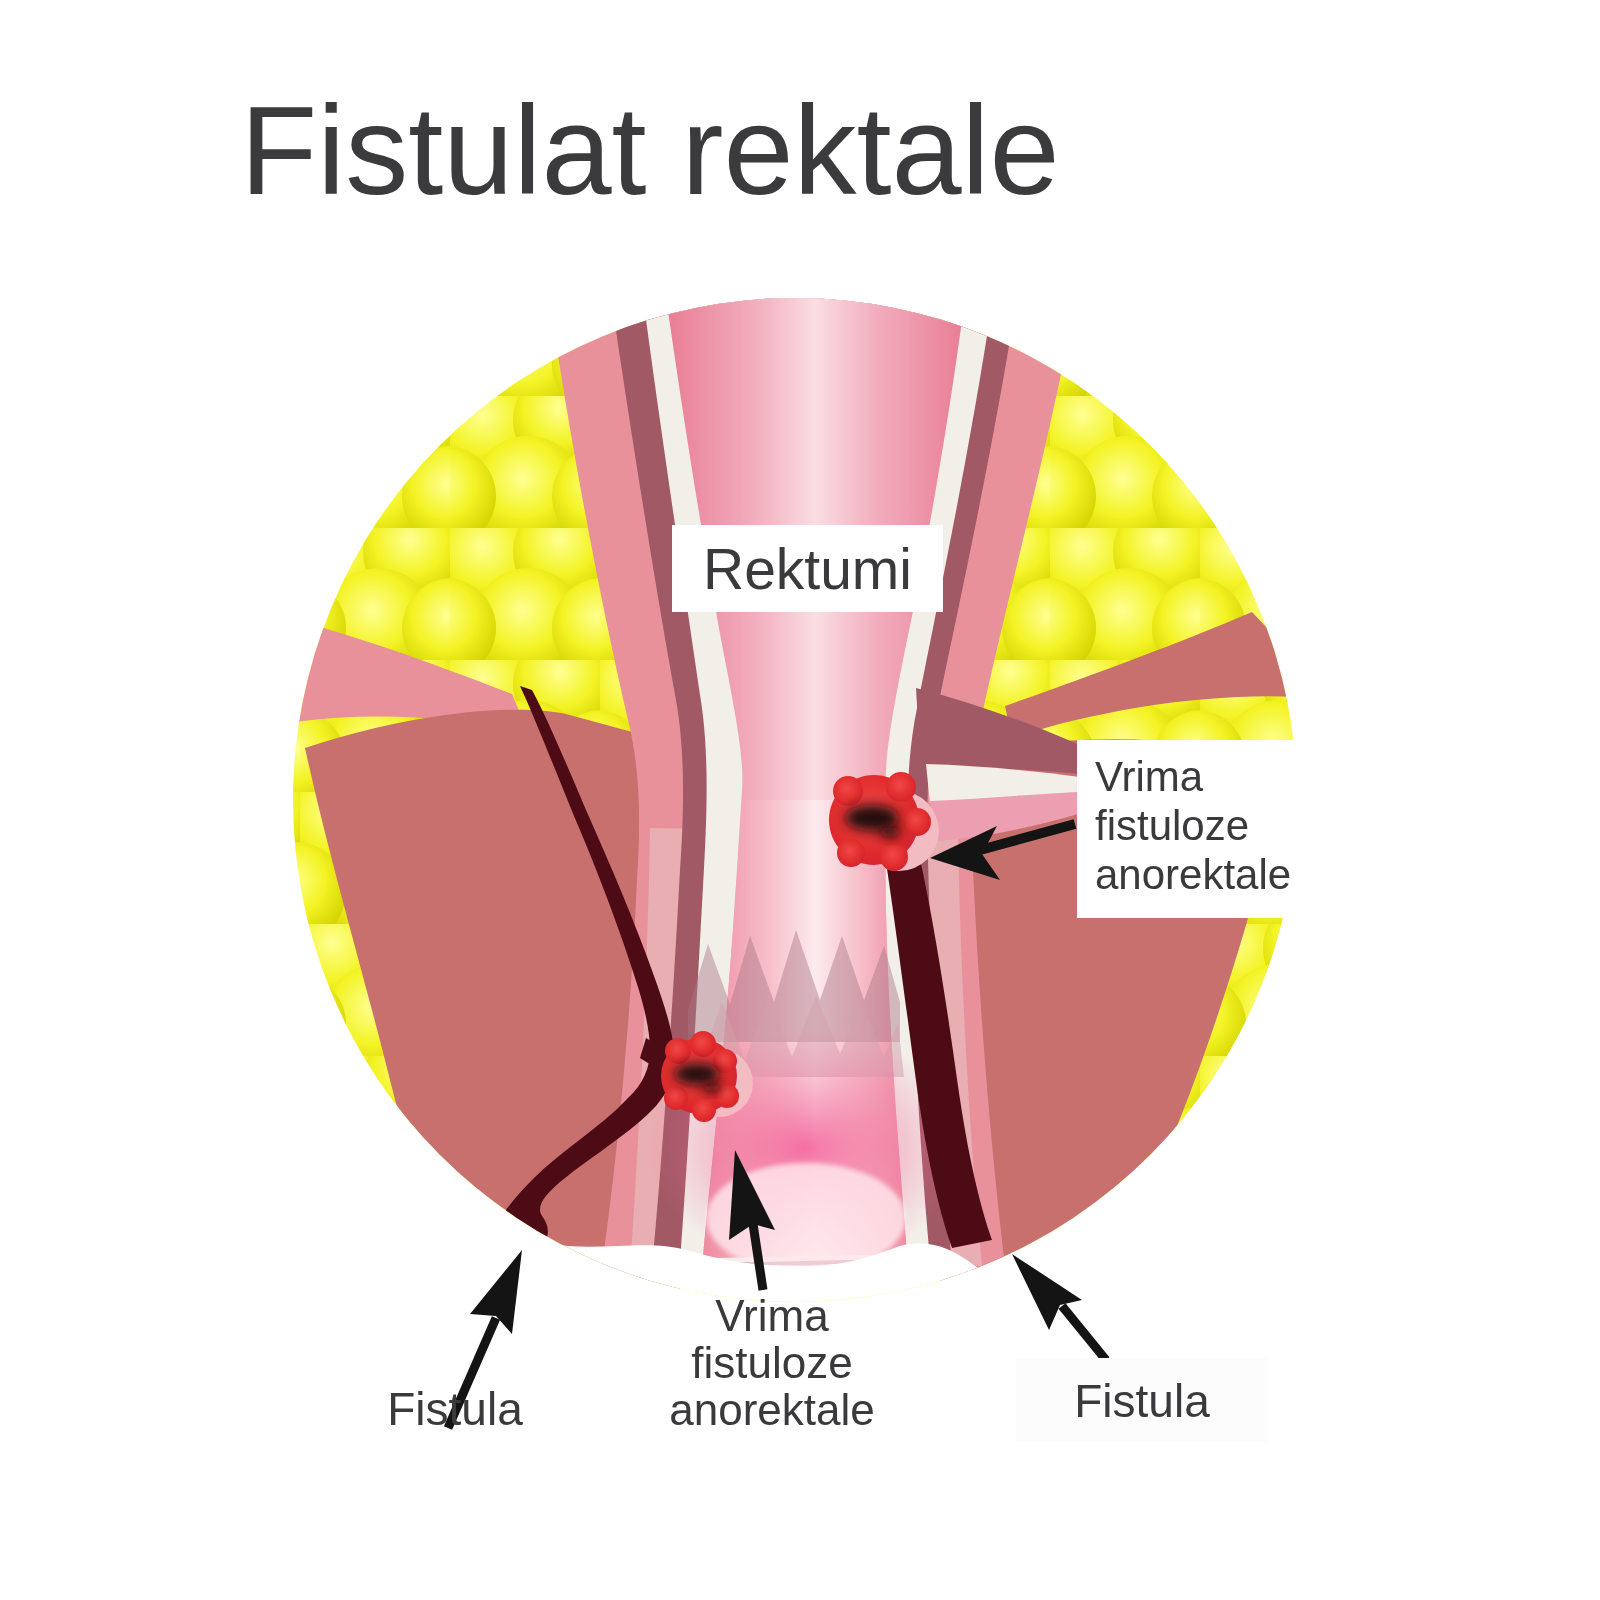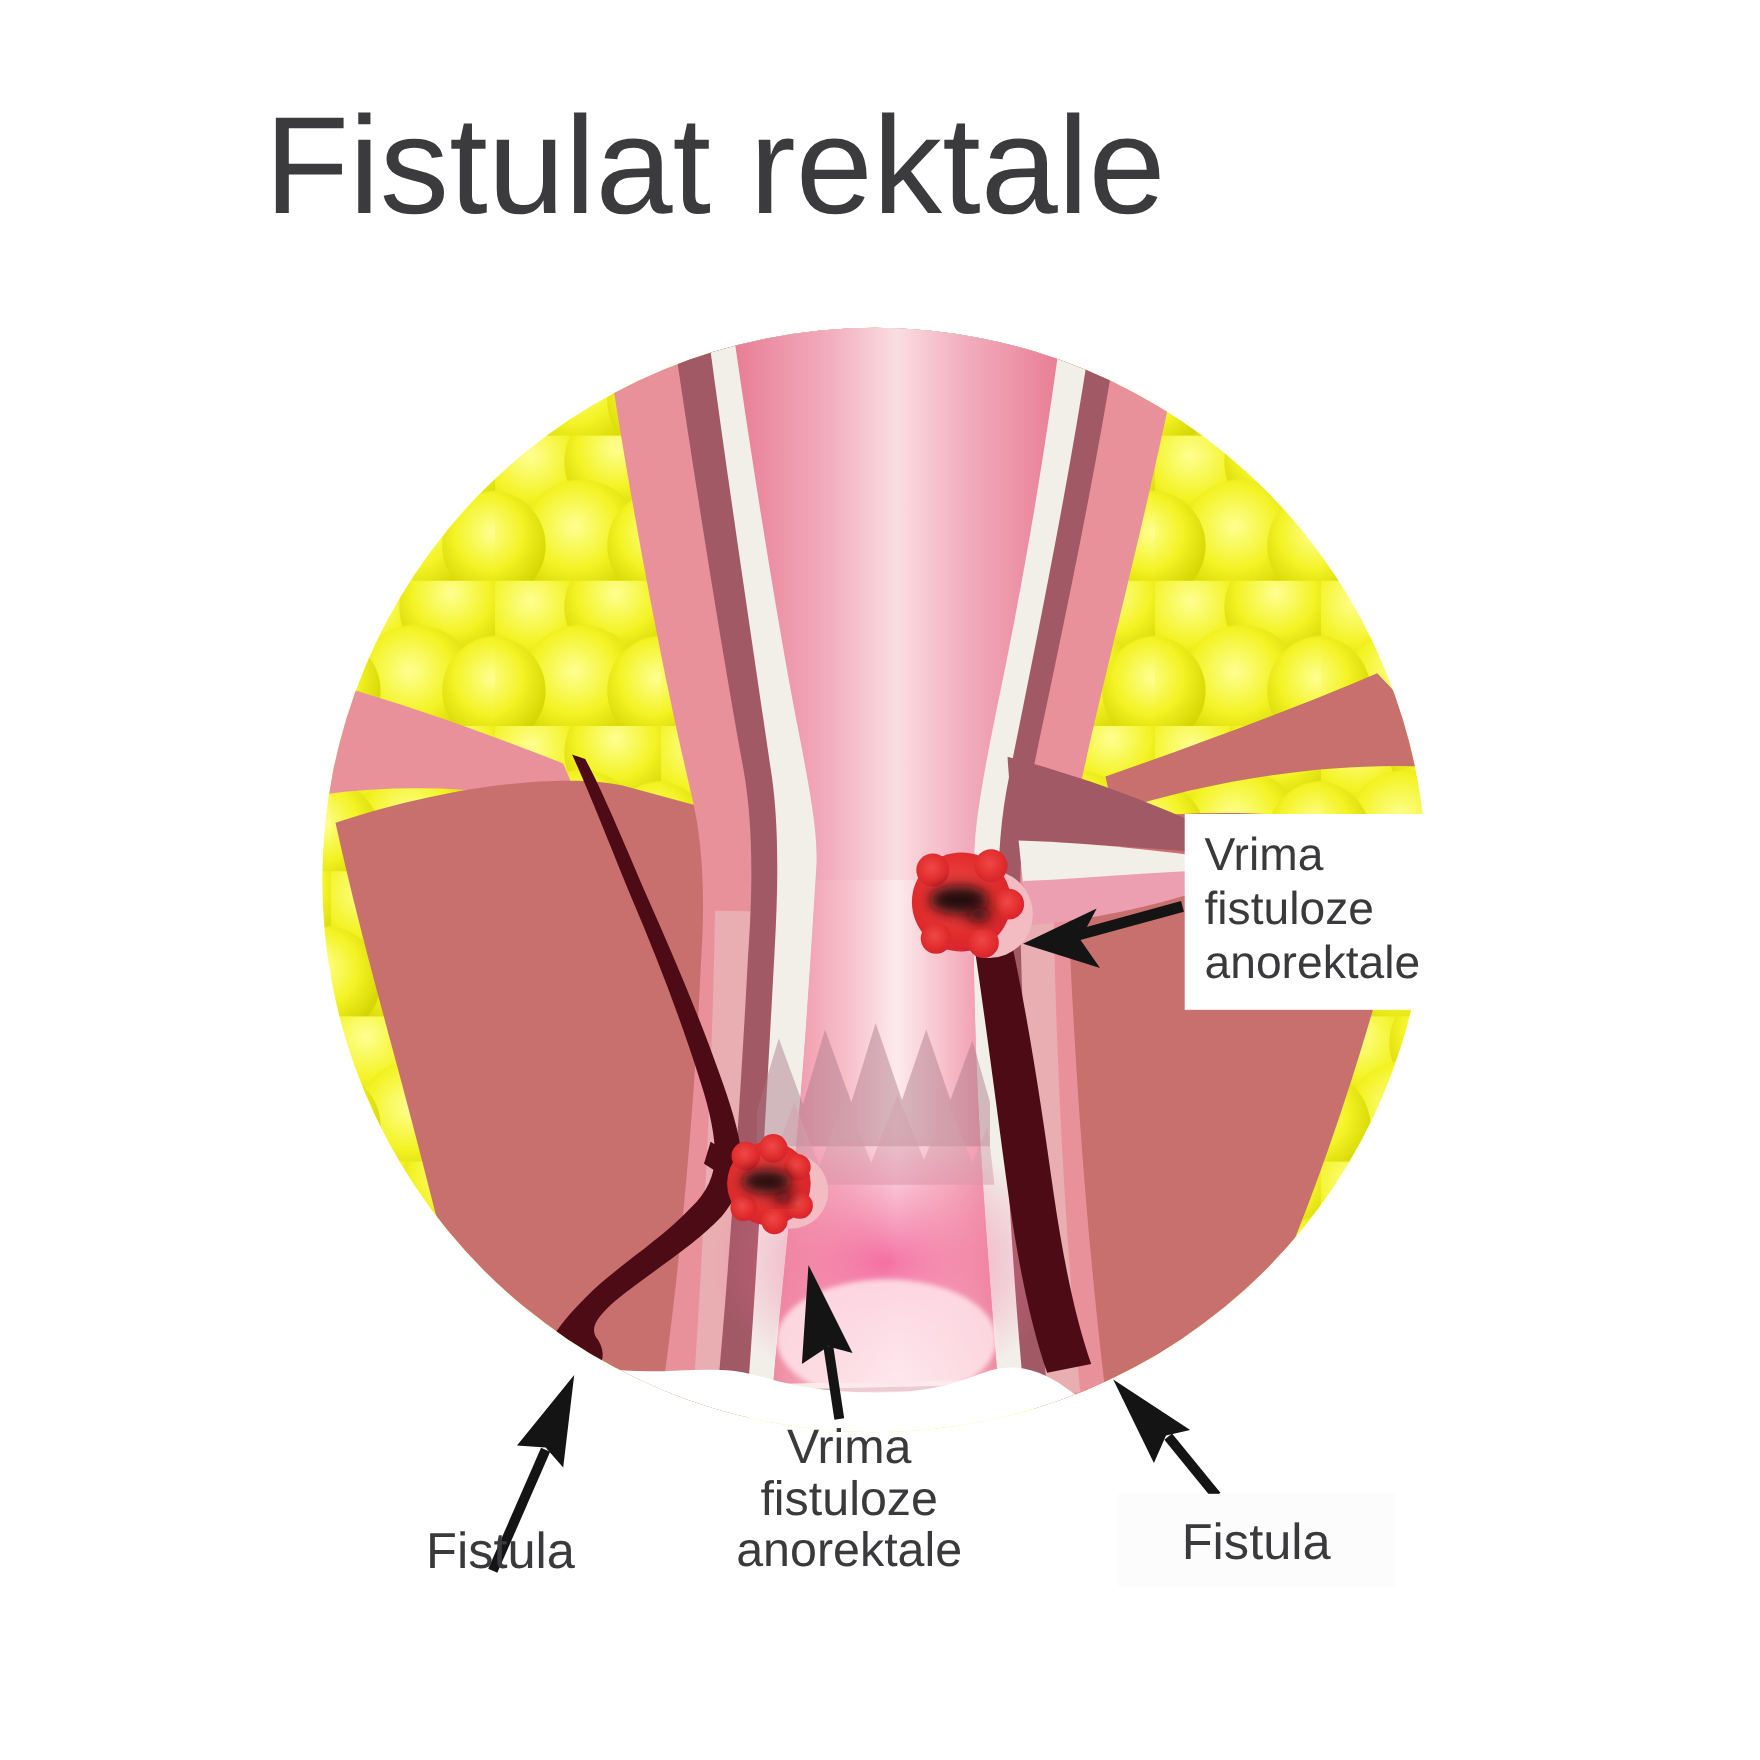--- a/index.html
+++ b/index.html
@@ -188,20 +188,23 @@
 
       <g>
         <path d="M1062,1306 L1106,1360" stroke-width="9" fill="none"></path>
         <path d="M1012,1254 L1082,1300 L1060,1305 L1049,1330 Z" stroke="none"></path>
       </g>
     </g>
   </svg>
 
   <div class="title">Fistulat rektale</div>
 
+  <div class="lbl box rektumi">
+    <span>Rektumi</span>
+  </div>
 
   <div class="lbl box rightbox">Vrima fistuloze anorektale</div>
 
   <div class="lbl bcenter">Vrima fistuloze anorektale</div>
 
   <div class="lbl bleft">Fistula</div>
 
   <div class="lbl brightbox">Fistula</div>
 </div>
 

